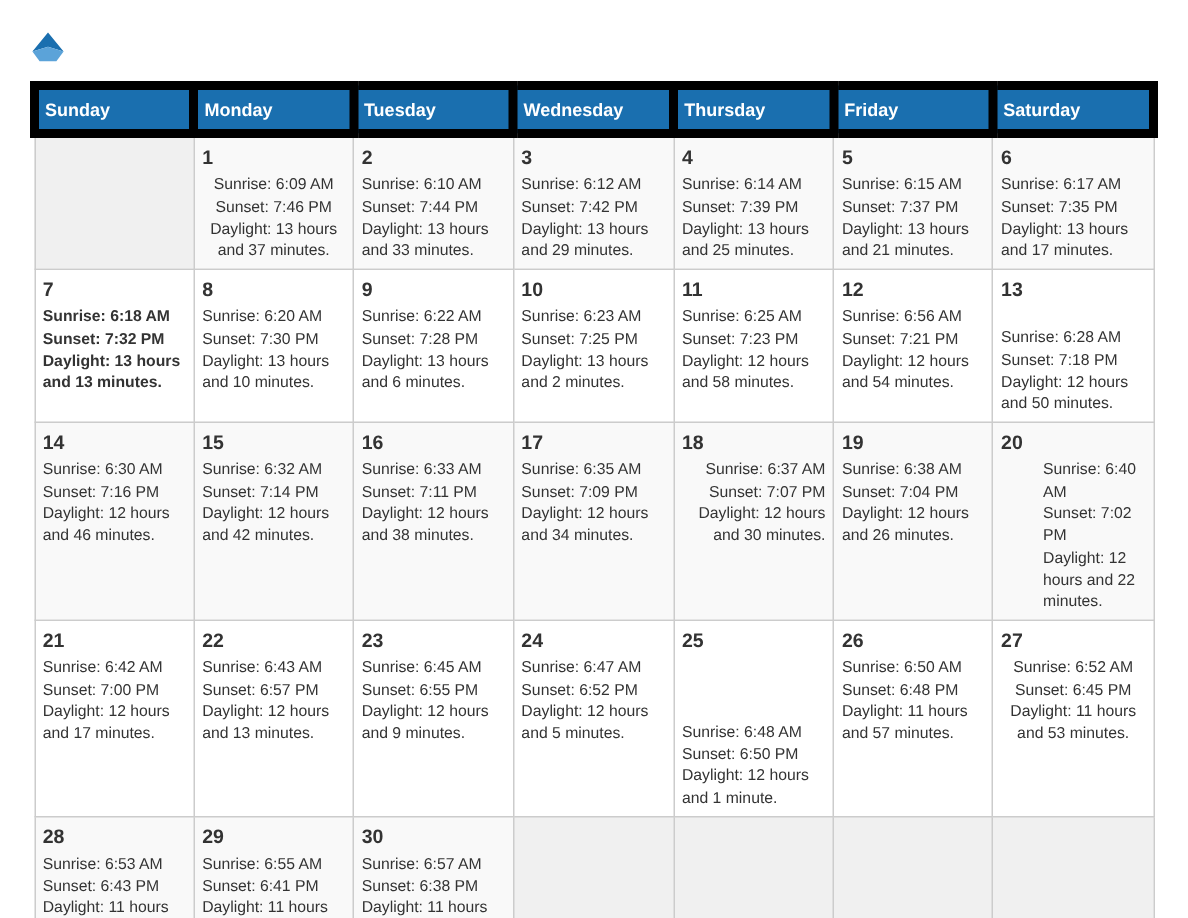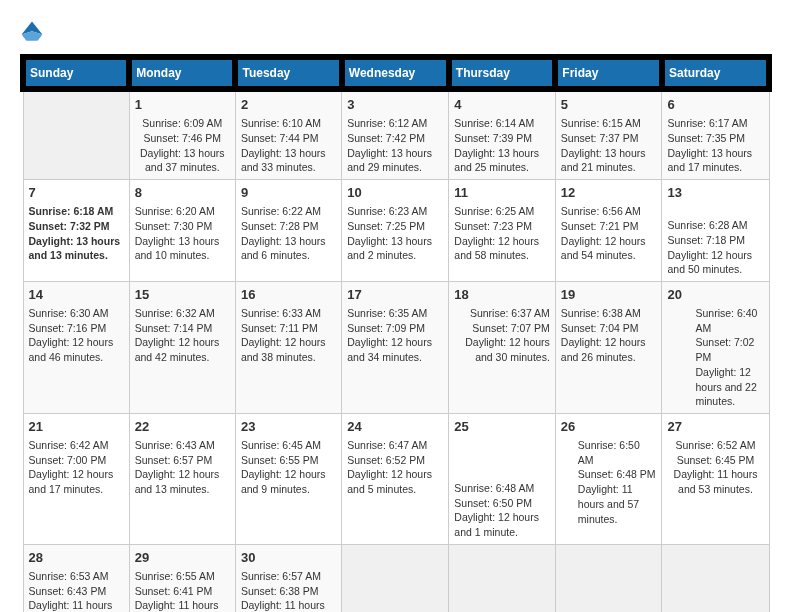--- a/index.html
+++ b/index.html
@@ -275,21 +275,21 @@
 Daylight: 12 hours and 5 minutes.</div>
         </td>
         <td>
           <span class="day-number">25</span>
           <div class="cell-content" style="white-space: pre-line; margin-top: 45px;">Sunrise: 6:48 AM
 Sunset: 6:50 PM
 Daylight: 12 hours and 1 minute.</div>
         </td>
         <td>
           <span class="day-number">26</span>
-          <div class="cell-content" style="white-space: pre-line; margin-left: 17px;">Sunrise: 6:50 AM
+          <div class="cell-content" style="white-space: pre-line;">Sunrise: 6:50 AM
 Sunset: 6:48 PM
 Daylight: 11 hours and 57 minutes.</div>
         </td>
         <td>
           <span class="day-number">27</span>
           <div class="cell-content" style="white-space: pre-line; text-align: center;">Sunrise: 6:52 AM
 Sunset: 6:45 PM
 Daylight: 11 hours and 53 minutes.</div>
         </td>
       </tr>

